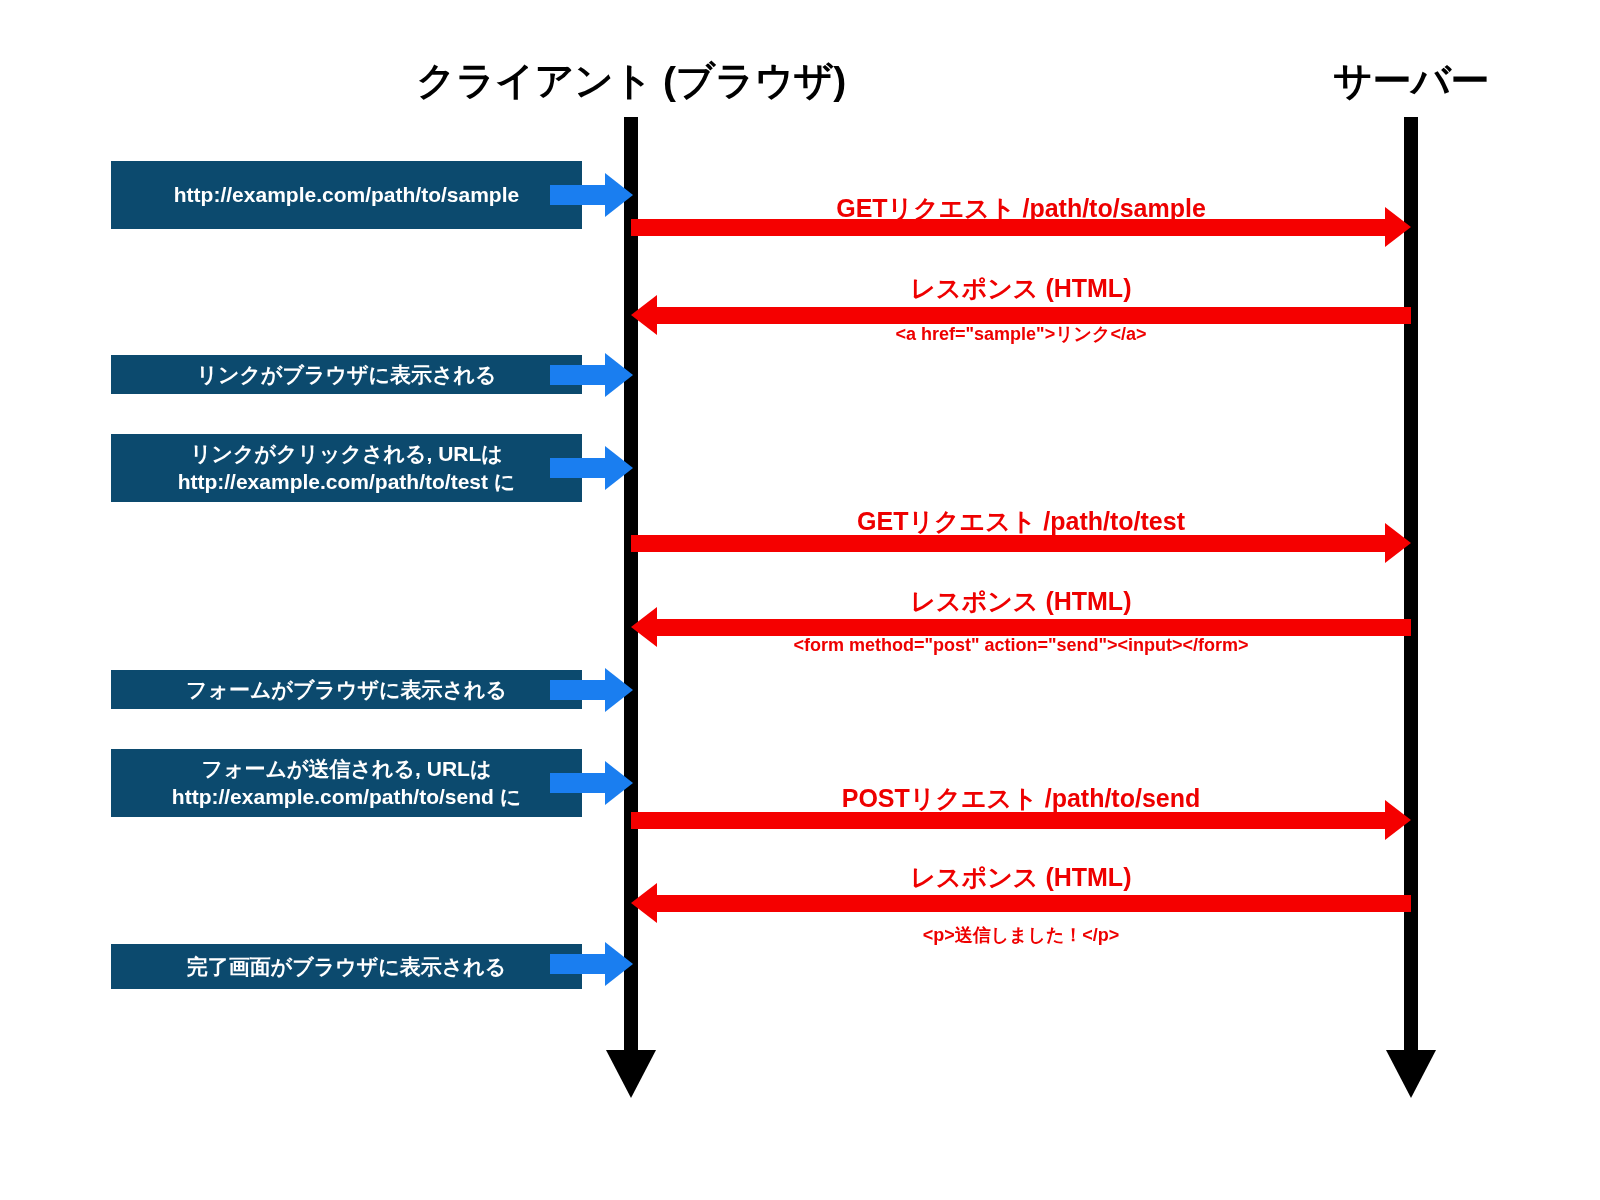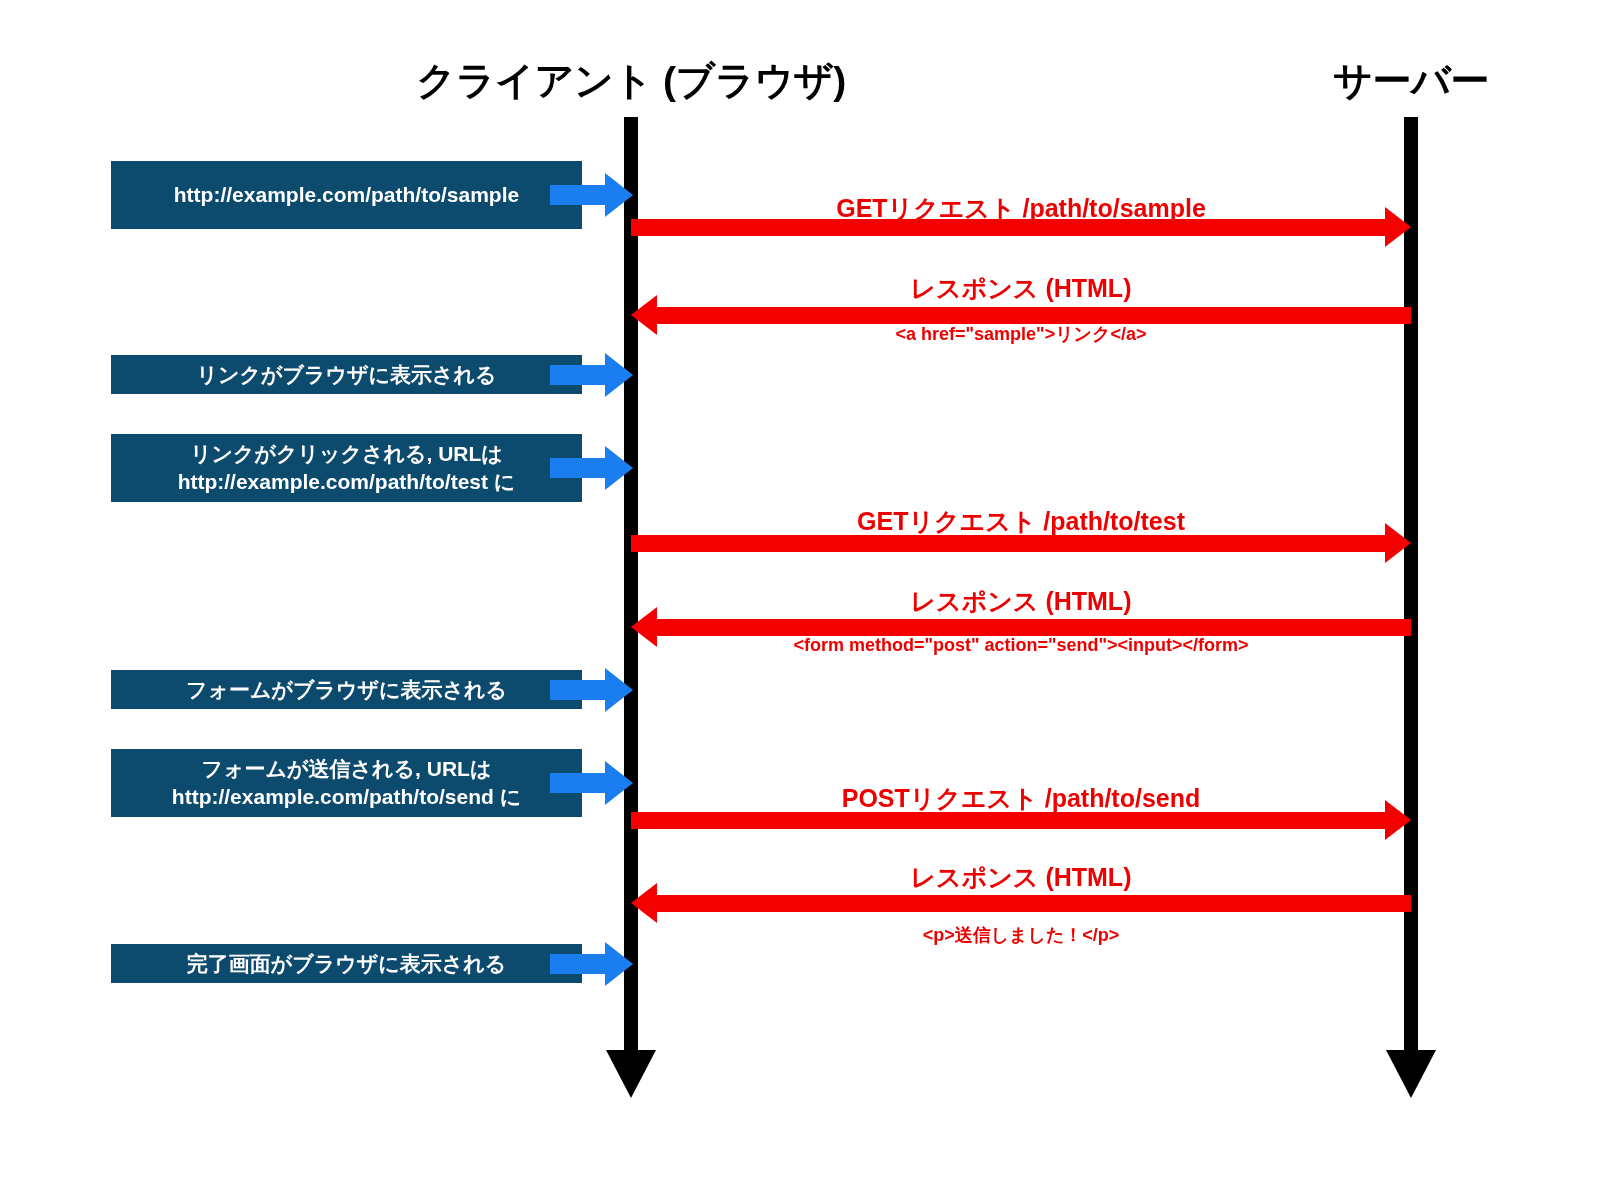--- a/index.html
+++ b/index.html
@@ -193,19 +193,19 @@
 
   <div class="red-label" style="left:1021px; top:782px;">POSTリクエスト /path/to/send</div>
   <div class="red-shaft" style="left:631px; top:812px; width:754px;"></div>
   <div class="red-head-right" style="left:1385px; top:800px;"></div>
 
   <div class="red-label" style="left:1021px; top:861px;">レスポンス (HTML)</div>
   <div class="red-shaft" style="left:657px; top:895px; width:754px;"></div>
   <div class="red-head-left" style="left:631px; top:883px;"></div>
   <div class="red-code" style="left:1021px; top:911px;margin-top:12px;">&lt;p&gt;送信しました！&lt;/p&gt;</div>
 
-  <div class="note" style="left:79px; top:944px; width:471px; height:39px;">
+  <div class="note" style="left:79px; top:944px; width:471px; height:45px;">
     <span>完了画面がブラウザに表示される</span>
   </div>
   <div class="blue-arrow-shaft" style="left:550px; top:954px; width:64px;"></div>
   <div class="blue-arrow-head" style="left:605px; top:942px;"></div>
 
 </div>
 
 </body></html>

